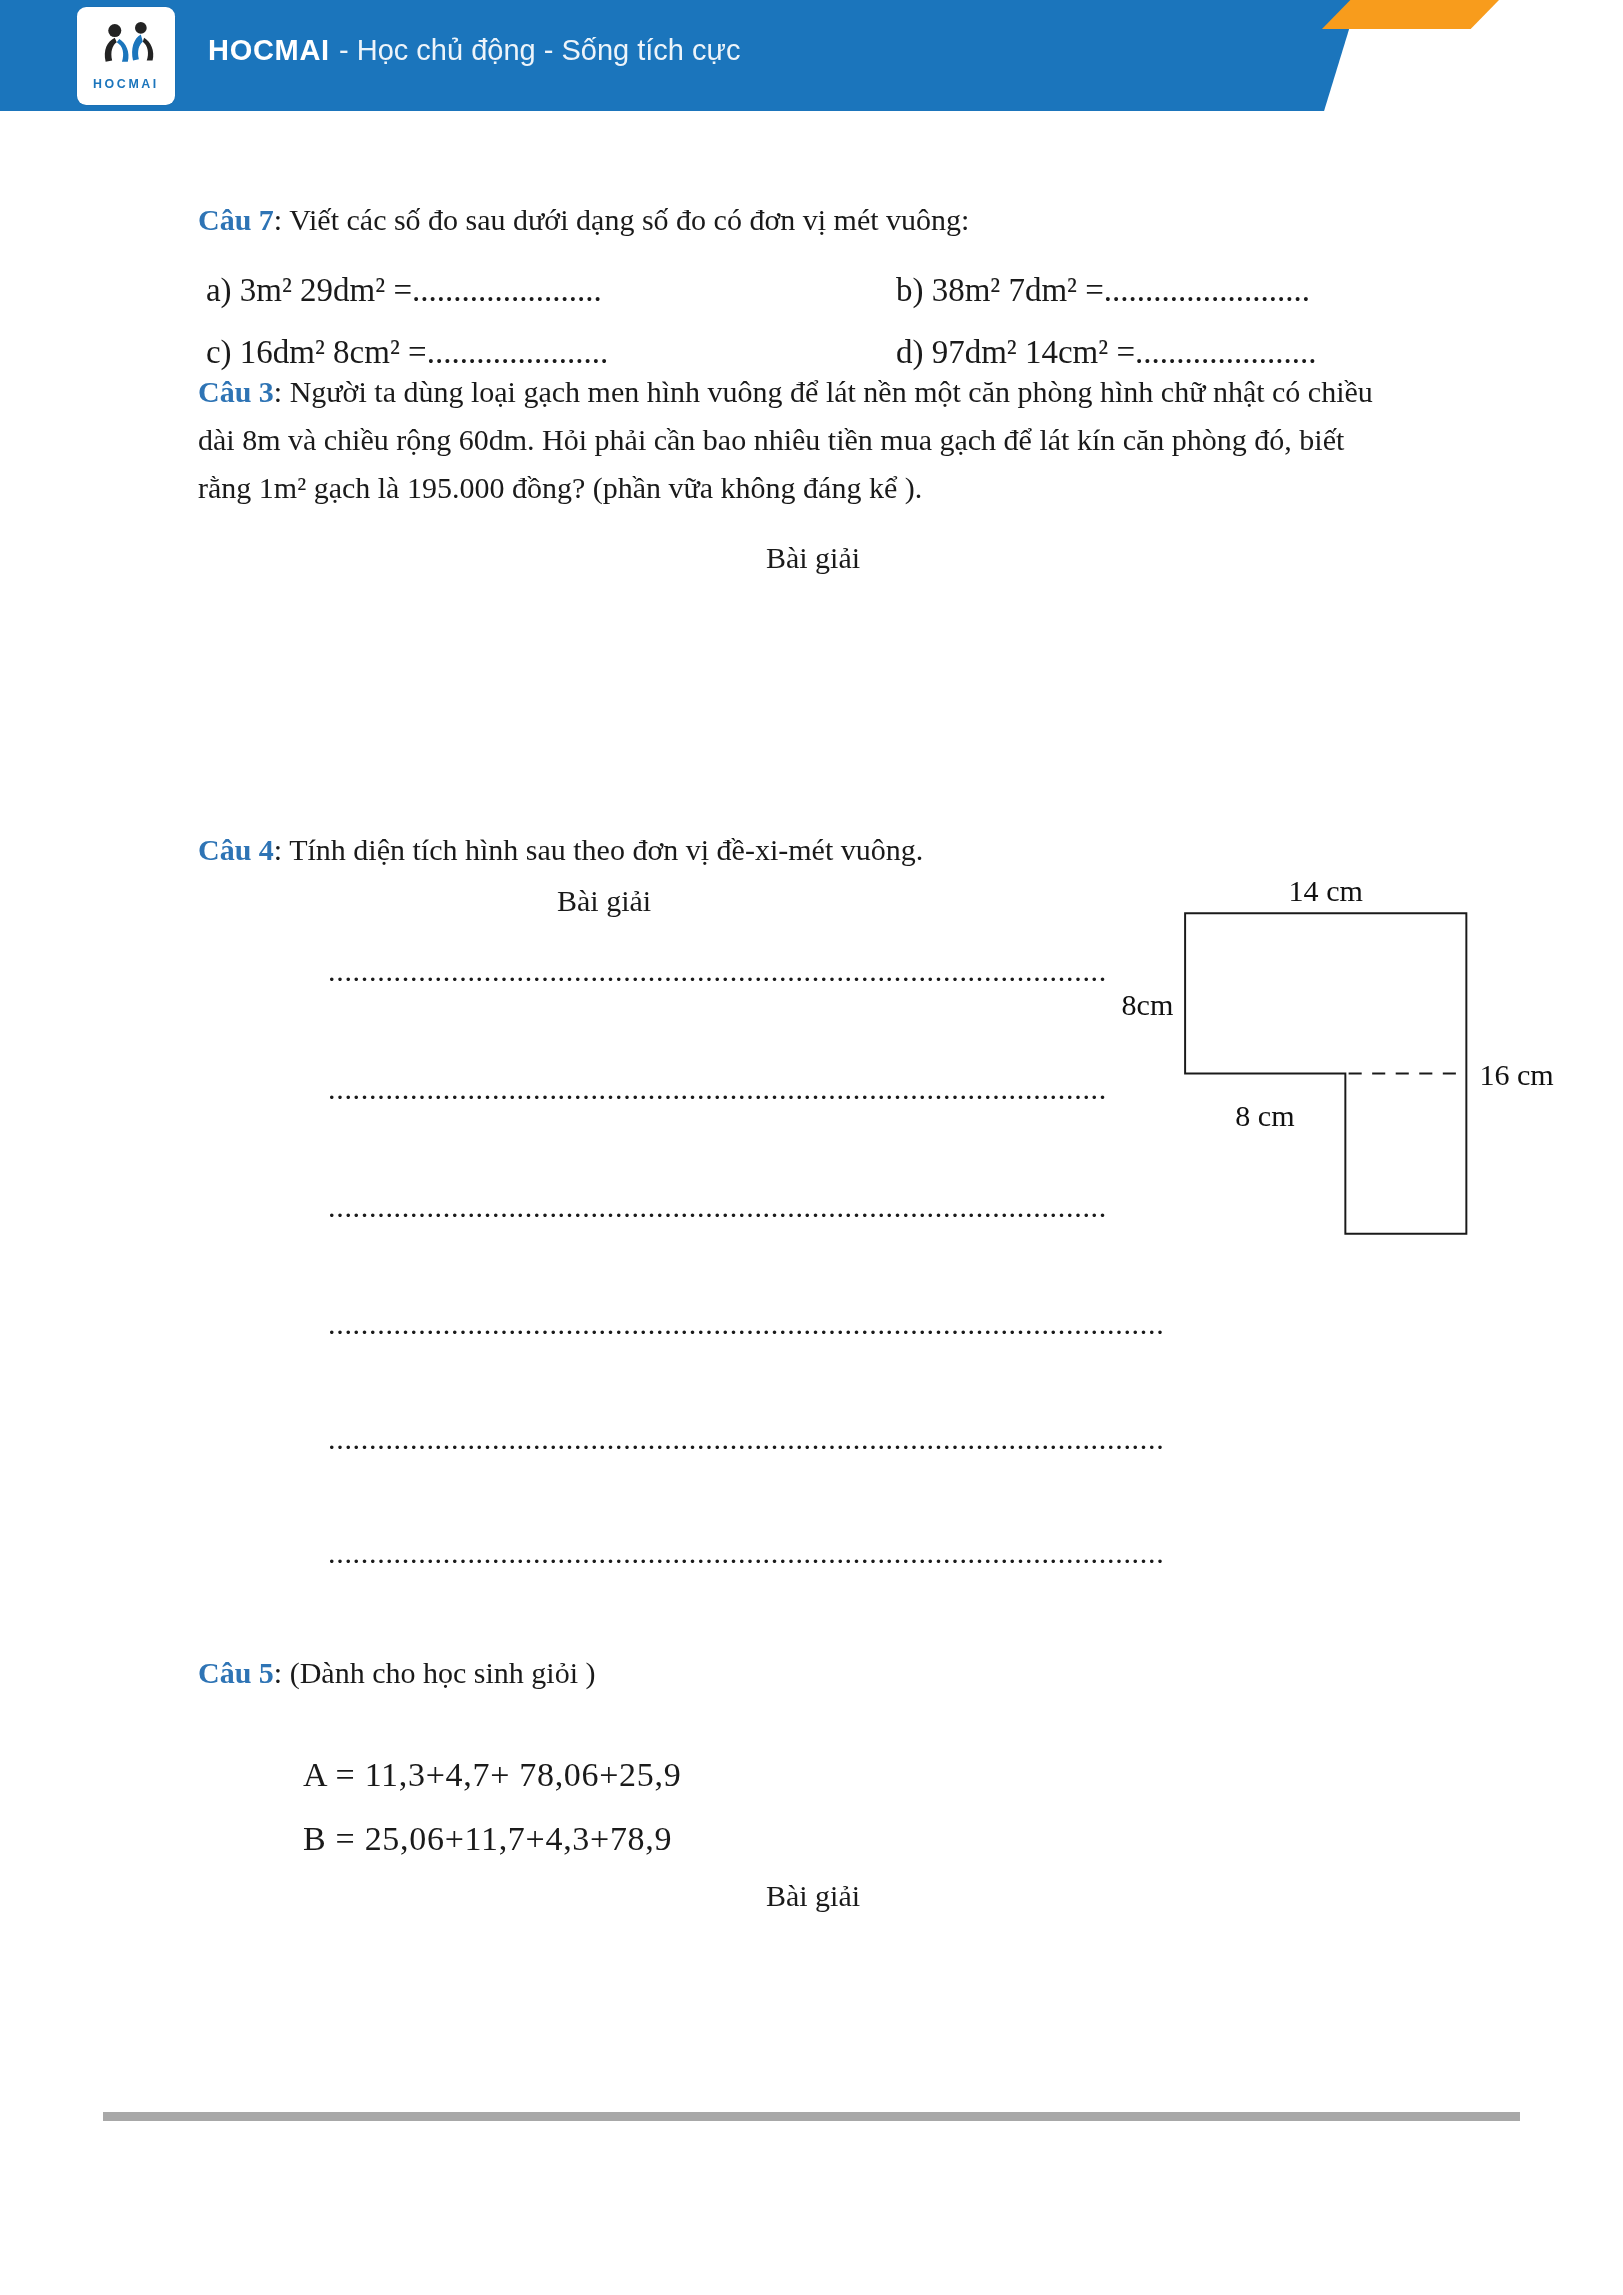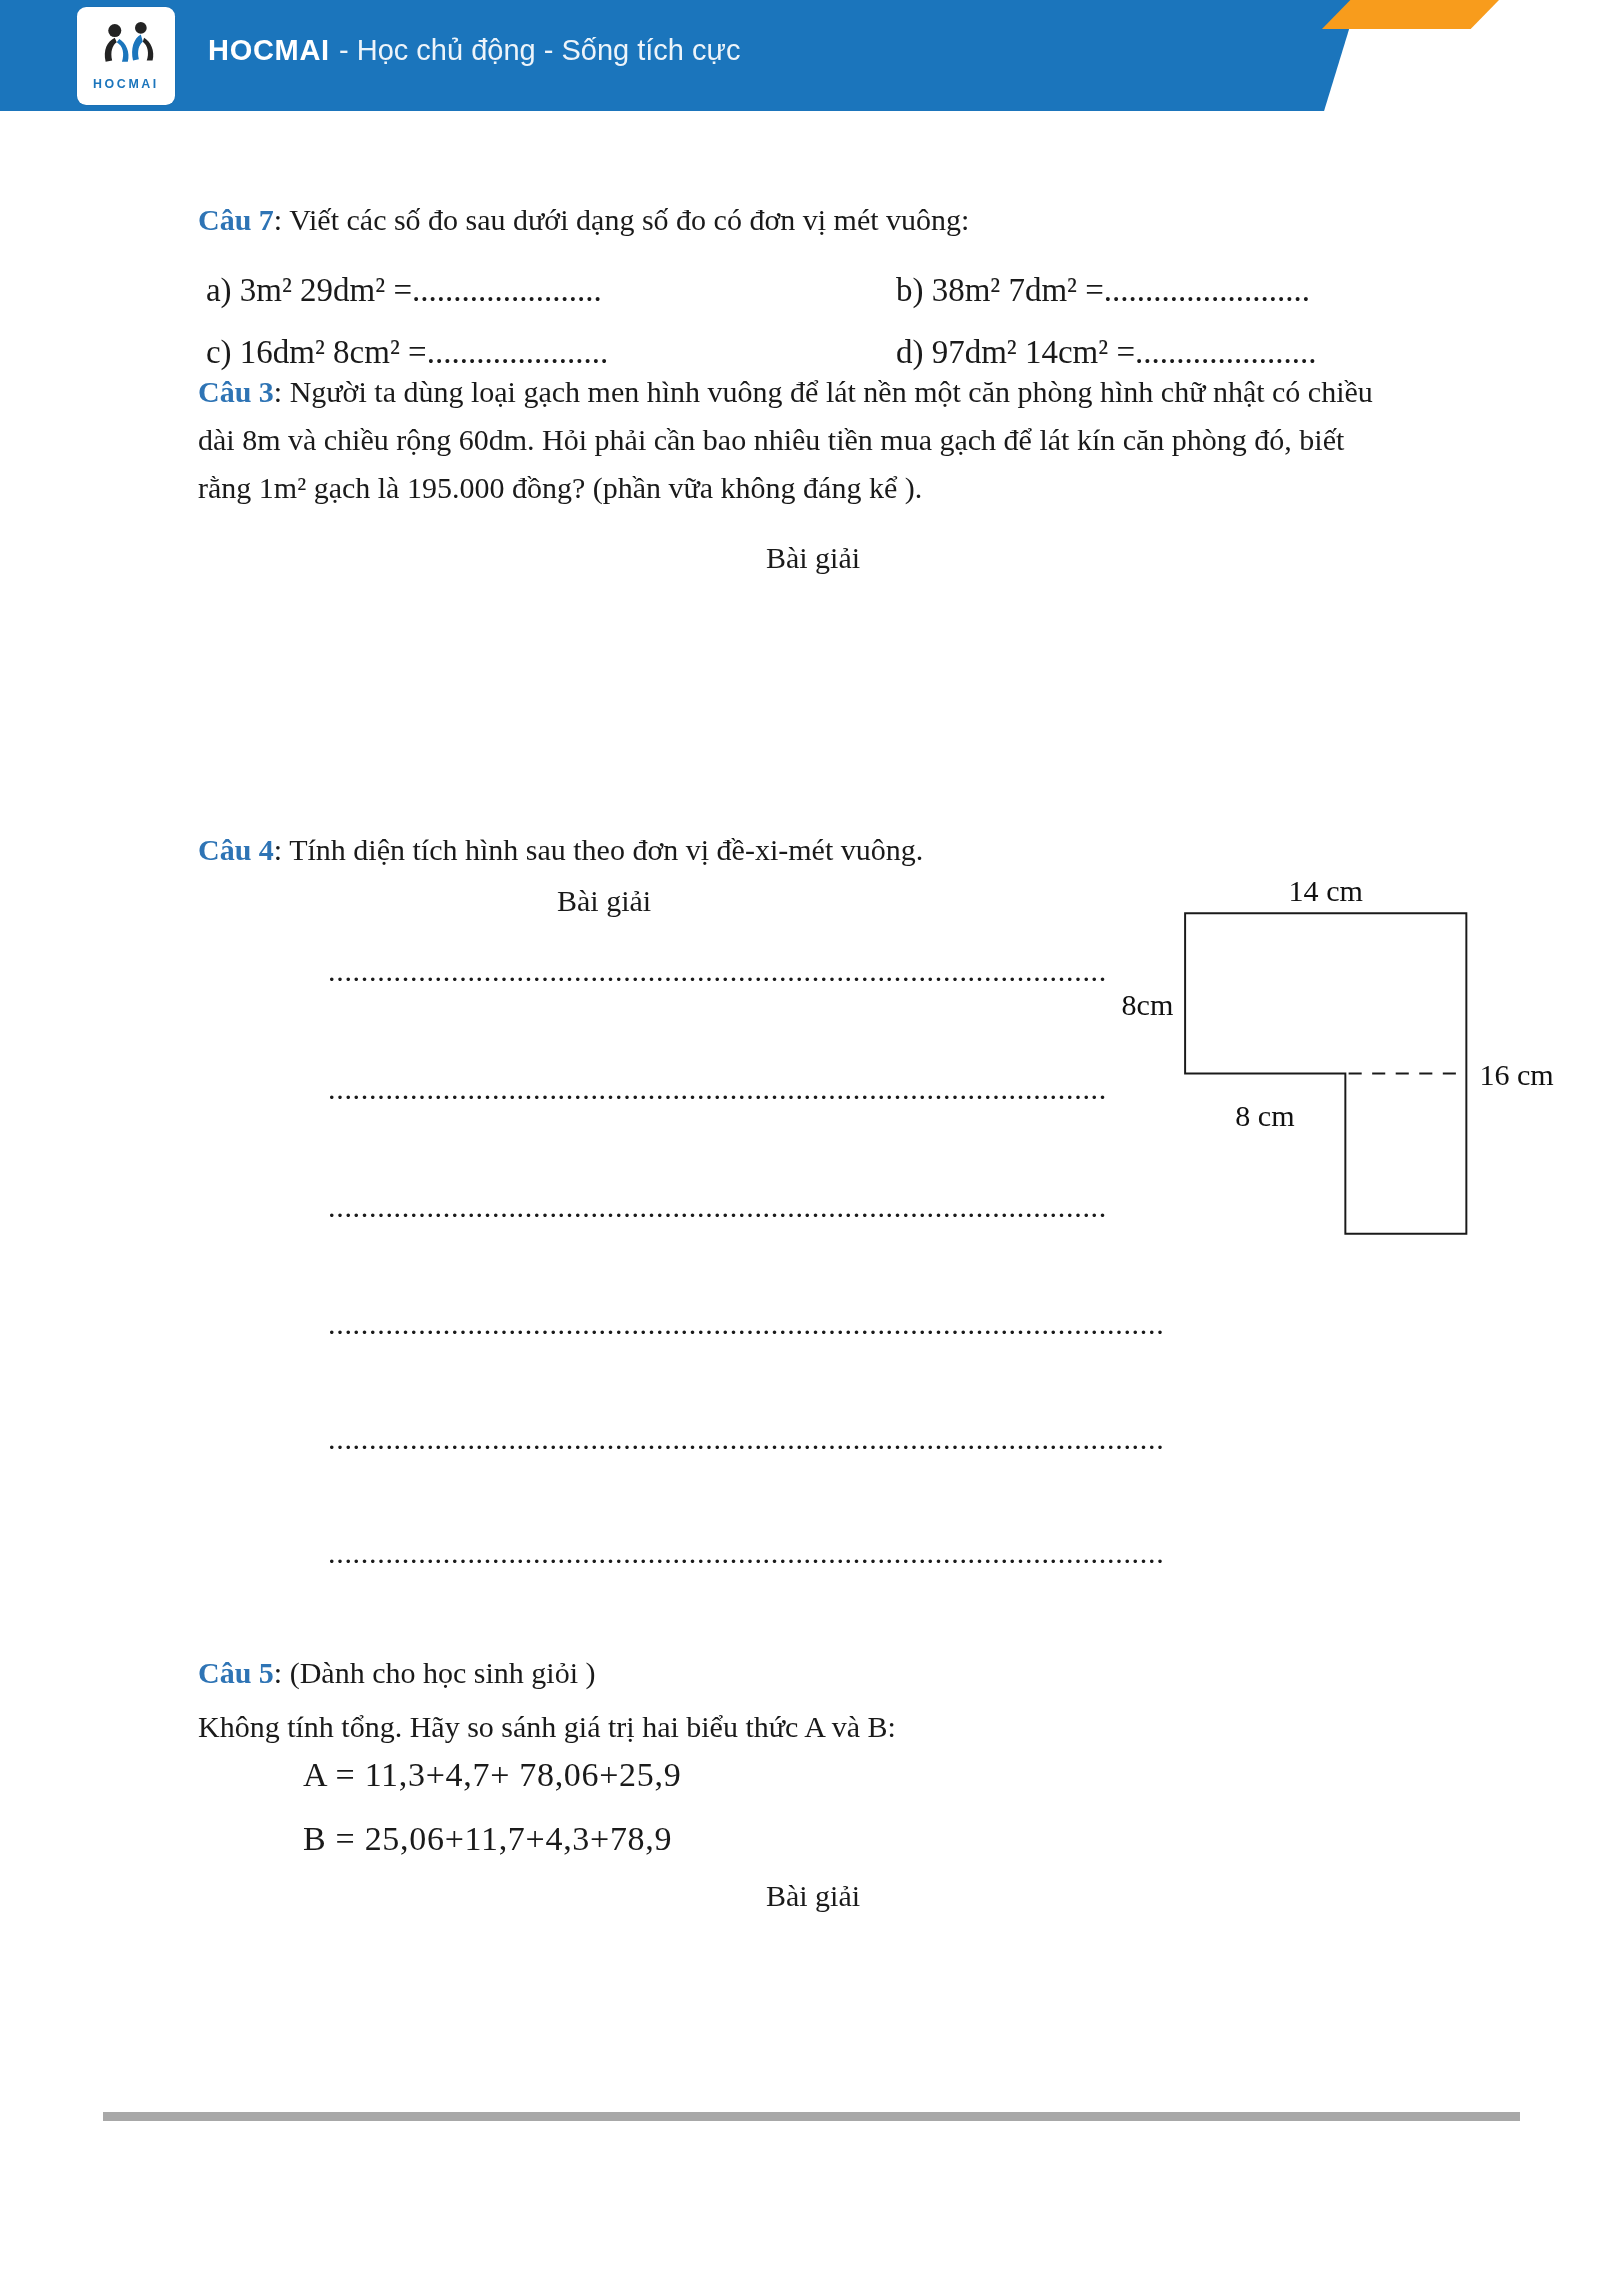--- a/index.html
+++ b/index.html
@@ -130,21 +130,20 @@
       <line x1="400" y1="340" x2="578" y2="340" stroke="#1a1a1a" stroke-width="3" stroke-dasharray="20 16"></line>
       <text x="365" y="76" text-anchor="middle">14 cm</text>
       <text x="132" y="250" text-anchor="end">8cm</text>
       <text x="600" y="358" text-anchor="start">16 cm</text>
       <text x="272" y="420" text-anchor="middle">8 cm</text>
     </svg>
   </section>
 
   <section class="q5">
     <p class="q-head"><span class="q-label">Câu 5</span><span>: (Dành cho học sinh giỏi )</span></p>
-    <div class="q5-line2">Không tính tổng. Hãy so sánh giá trị hai biểu thức A và B:</div>
     <div class="expr expr-a">A =  11,3+4,7+ 78,06+25,9</div>
     <div class="expr expr-b">B =  25,06+11,7+4,3+78,9</div>
   </section>
   <div class="solution-center" style="top:1873px;">Bài giải</div>
 
   <div class="footer-bar"></div>
 
 </div>
 
 

